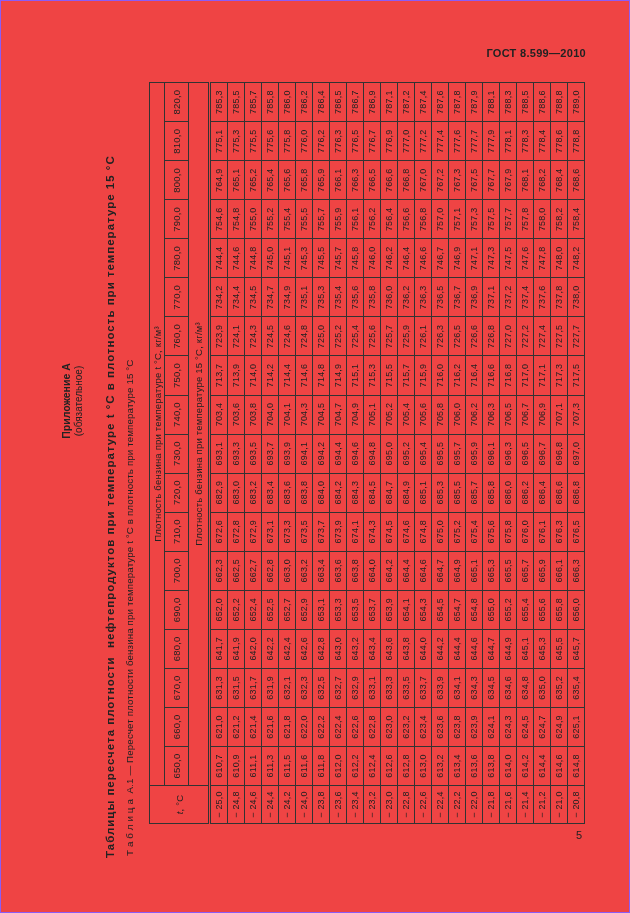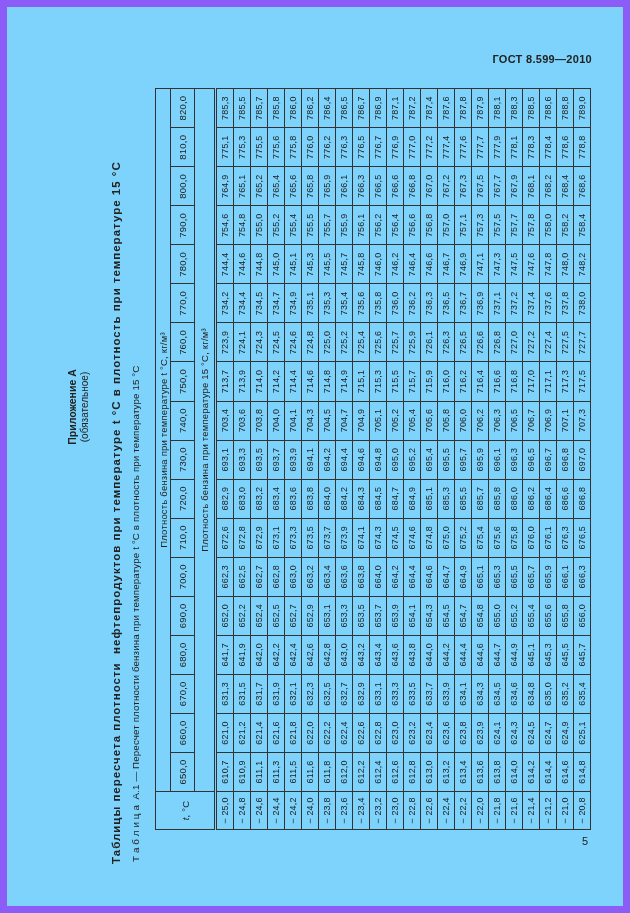--- a/index.html
+++ b/index.html
@@ -1,18 +1,18 @@
 <!DOCTYPE html>
 <html><head>
 <meta charset="utf-8">
 <style>
   html,body{margin:0;padding:0;}
   body{width:630px;height:913px;position:relative;overflow:hidden;background:#ffffff;
        font-family:"Liberation Sans",sans-serif;color:#222;}
-  #page{position:absolute;inset:0;background:#7dd3fc;border:7px solid #8b5cf6;box-sizing:border-box;}
+  #page{position:absolute;inset:0;background:#ef4444;border:1px solid #8b5cf6;box-sizing:border-box;}
   
   #gost-header{position:absolute;top:46px;left:385px;width:200px;text-align:right;
        font-weight:bold;font-size:11px;letter-spacing:.3px;}
   #page-number{position:absolute;top:828px;left:564px;width:28px;text-align:center;font-size:11px;}
   
   #rot{position:absolute;left:0;top:0;width:913px;height:630px;
        transform:translateY(913px) rotate(-90deg);transform-origin:0 0;}
   #appendix{position:absolute;left:403px;top:59px;width:220px;text-align:center;line-height:1.25;}
   #appendix .l1{font-weight:bold;font-size:10.5px;}
   #appendix .l2{font-size:10px;}

